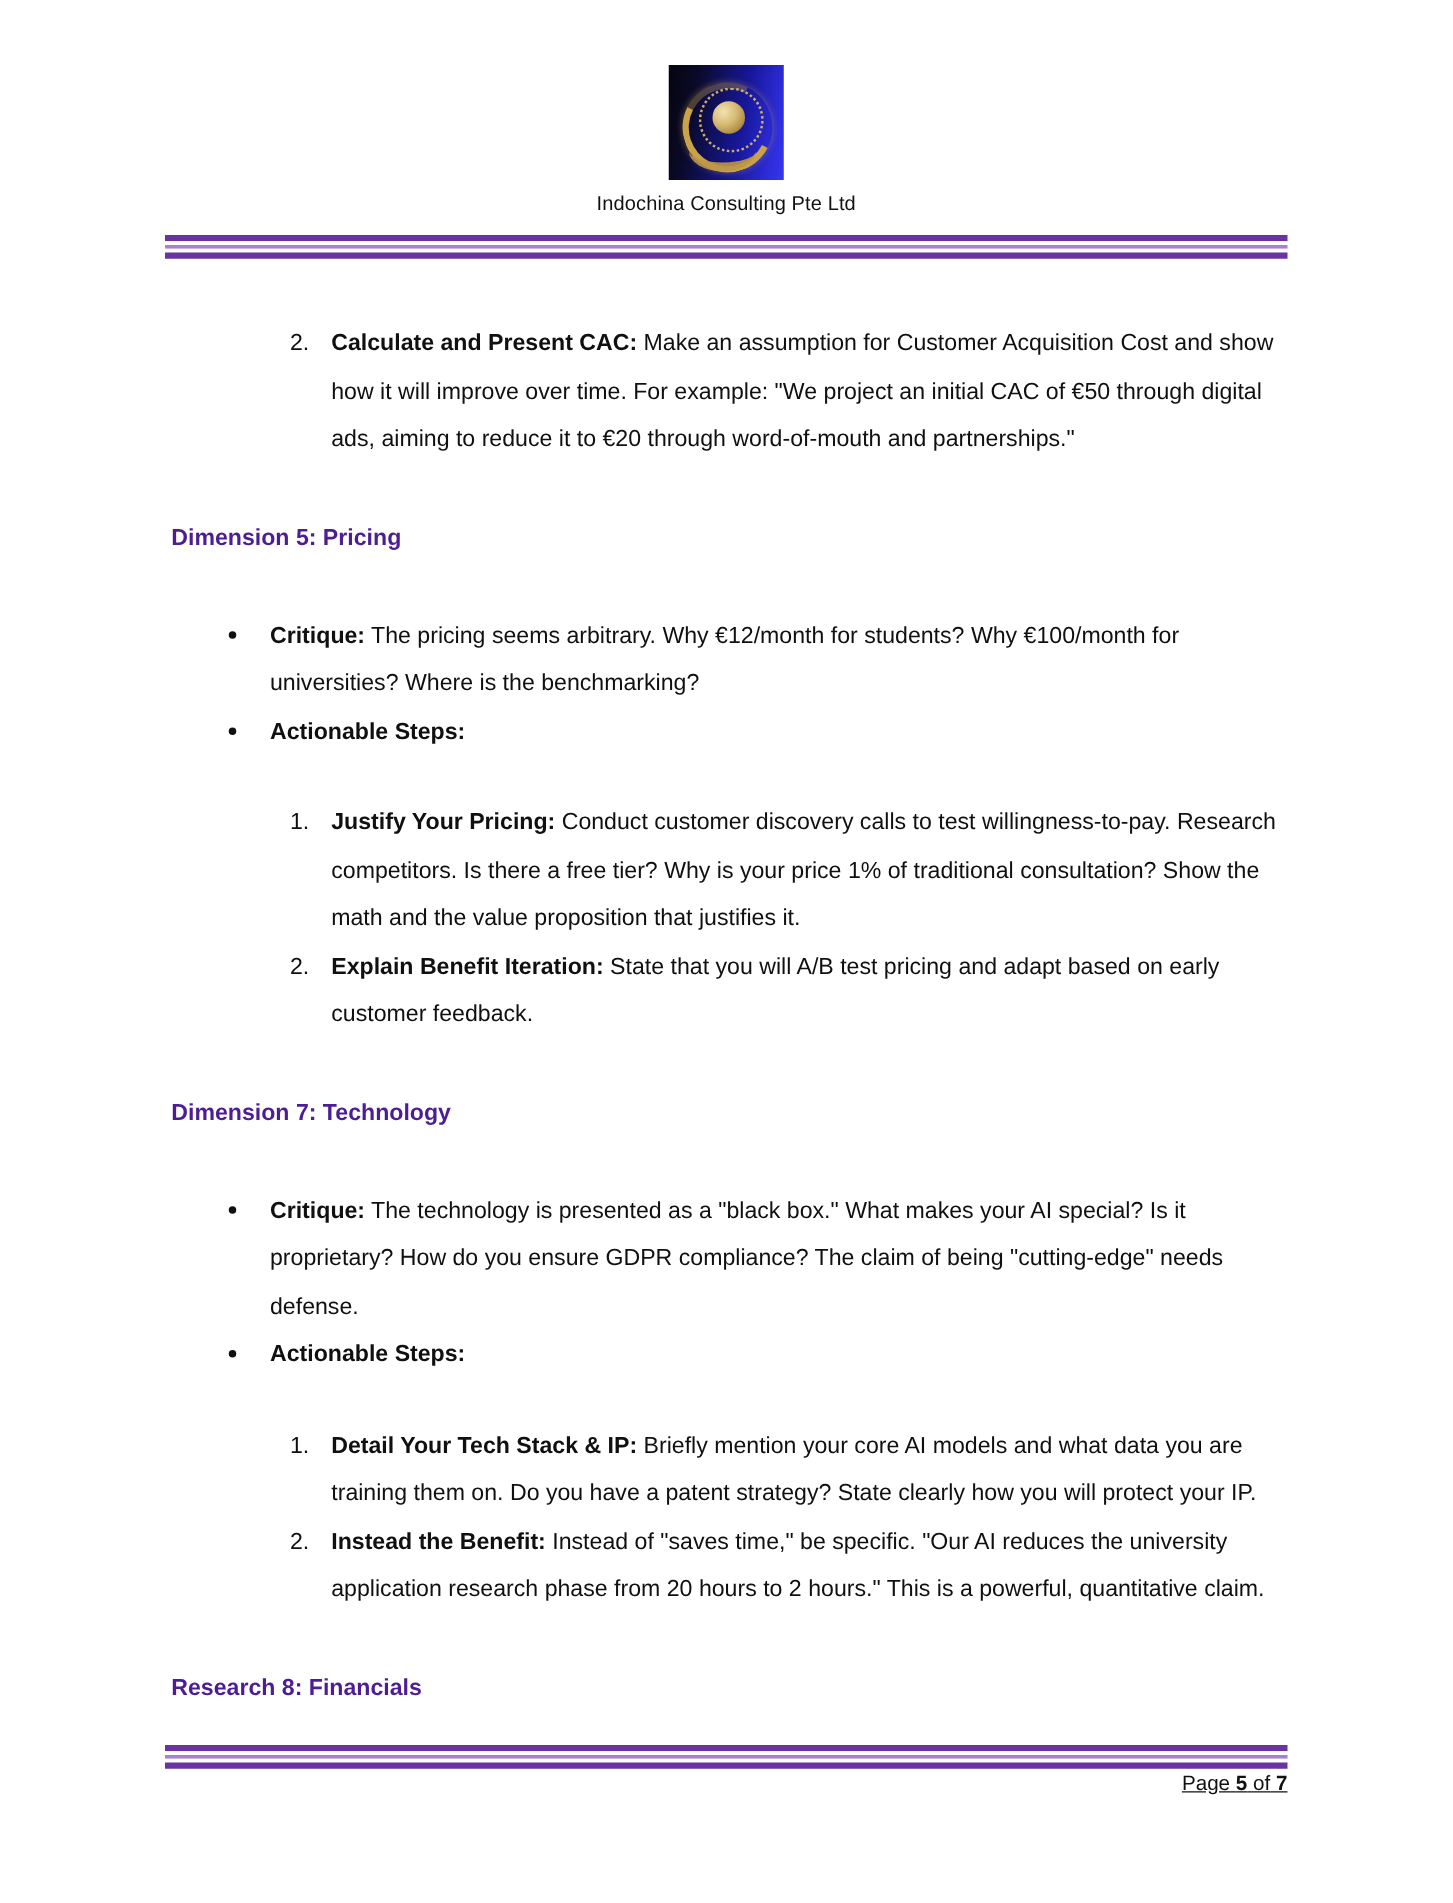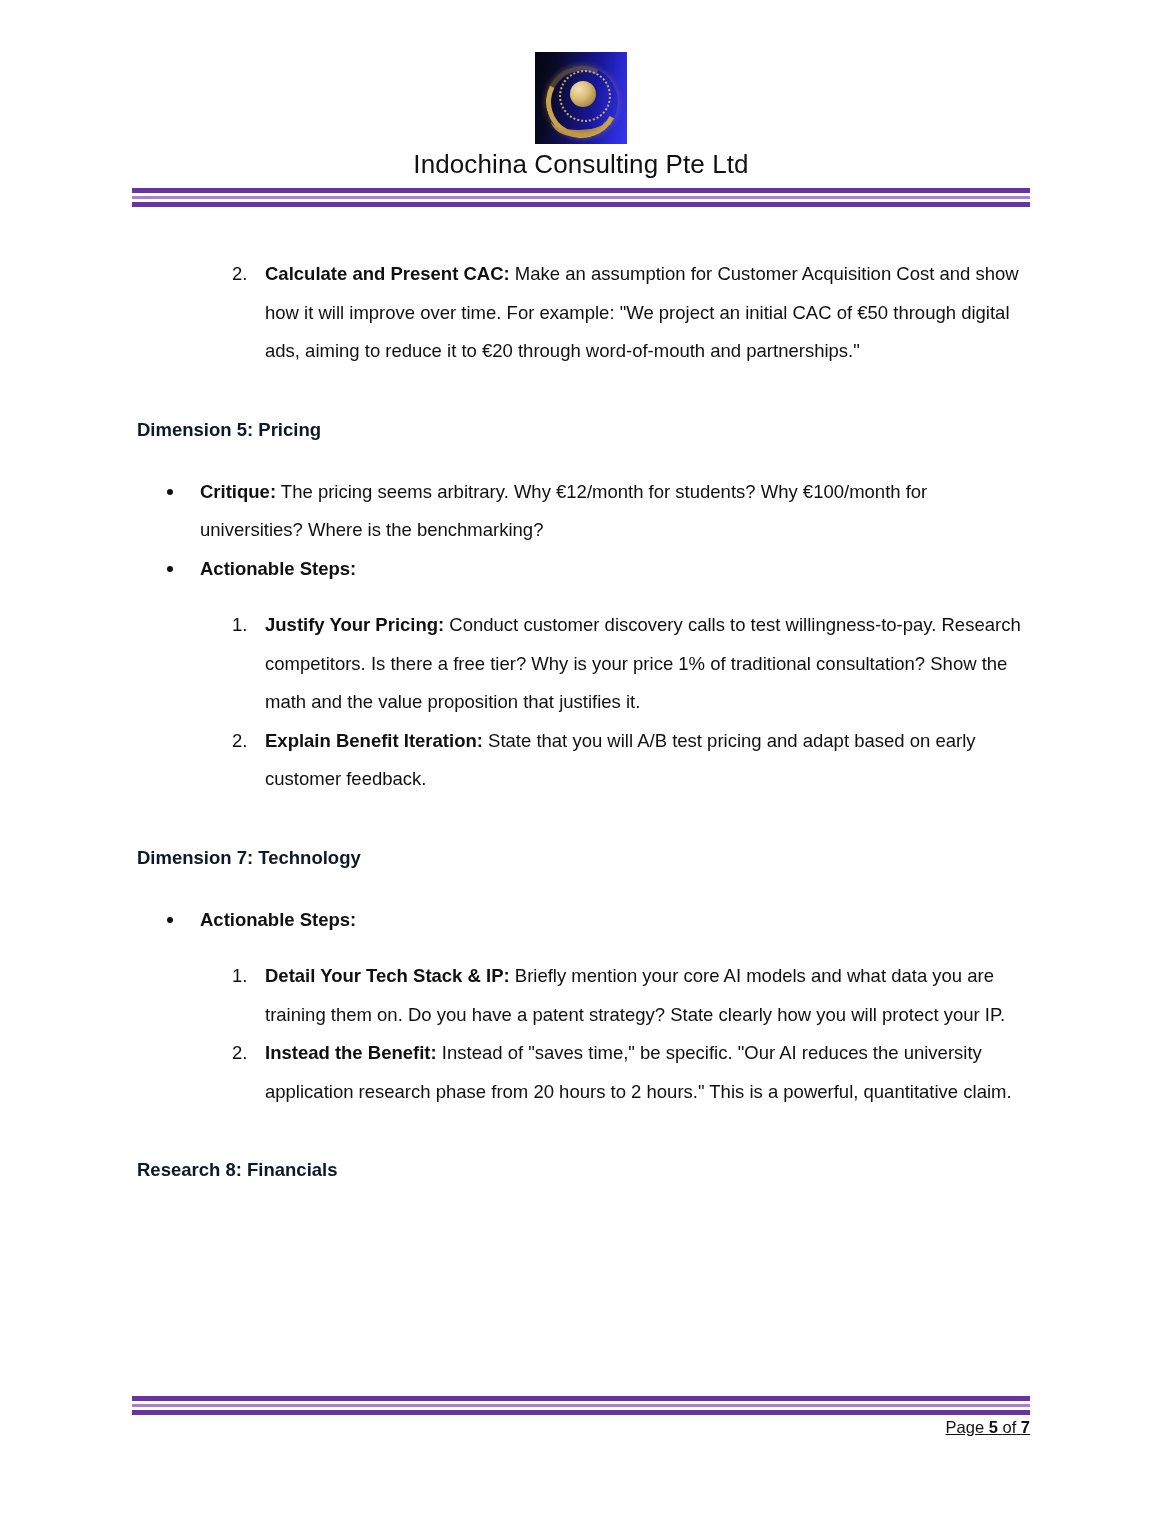--- a/index.html
+++ b/index.html
@@ -66,21 +66,21 @@
     left: 16px;
     top: 52px;
     width: 54px;
     height: 26px;
     border-bottom: 7px solid #bd9647;
     border-radius: 0 0 50% 50%;
     opacity: .9;
   }
   .company-name {
     margin-top: 6px;
-    font-size: 26px;
+    font-size: 16px;
     line-height: 28px;
     color: #111111;
     letter-spacing: .1px;
   }
 
   
   .rule-stack {
     width: 898px;
     margin: 0 auto;
   }
@@ -102,28 +102,28 @@
   
   .doc-body {
     padding: 48px 132px 0 137px;
   }
   .section-heading {
     font-size: 18.5px;
     font-weight: bold;
     line-height: 26px;
     margin: 0;
     padding: 0;
-    color: #0f172a;
+    color: #4c1d95;
   }
   .heading-spacer-top { height: 46px; }
   .heading-spacer-small { height: 30px; }
 
   ul.bullet-list {
     list-style: none;
-    margin: 0;
+    margin: 16px;
     padding: 0;
   }
   ul.bullet-list > li {
     position: relative;
     padding-left: 63px;
     font-size: 18.5px;
     line-height: 38.5px;
     margin: 0;
     color: #101010;
   }
@@ -234,20 +234,24 @@
     </li>
   </ol>
 
   <div class="heading-spacer-top"></div>
   <h2 class="section-heading">Dimension 7: Technology</h2>
   <div class="heading-spacer-small"></div>
 
   <ul class="bullet-list">
     <li>
       <span class="bullet-dot"></span>
+      <span class="lead">Critique:</span><span> The technology is presented as a "black box." What makes your AI special? Is it proprietary? How do you ensure GDPR compliance? The claim of being "cutting-edge" needs defense.</span>
+    </li>
+    <li>
+      <span class="bullet-dot"></span>
       <span class="lead">Actionable Steps:</span><span></span>
     </li>
   </ul>
 
   <div class="list-gap-md"></div>
 
   <ol class="number-list">
     <li>
       <span class="num-marker">1.</span>
       <span class="lead">Detail Your Tech Stack &amp; IP:</span><span> Briefly mention your core AI models and what data you are training them on. Do you have a patent strategy? State clearly how you will protect your IP.</span>

